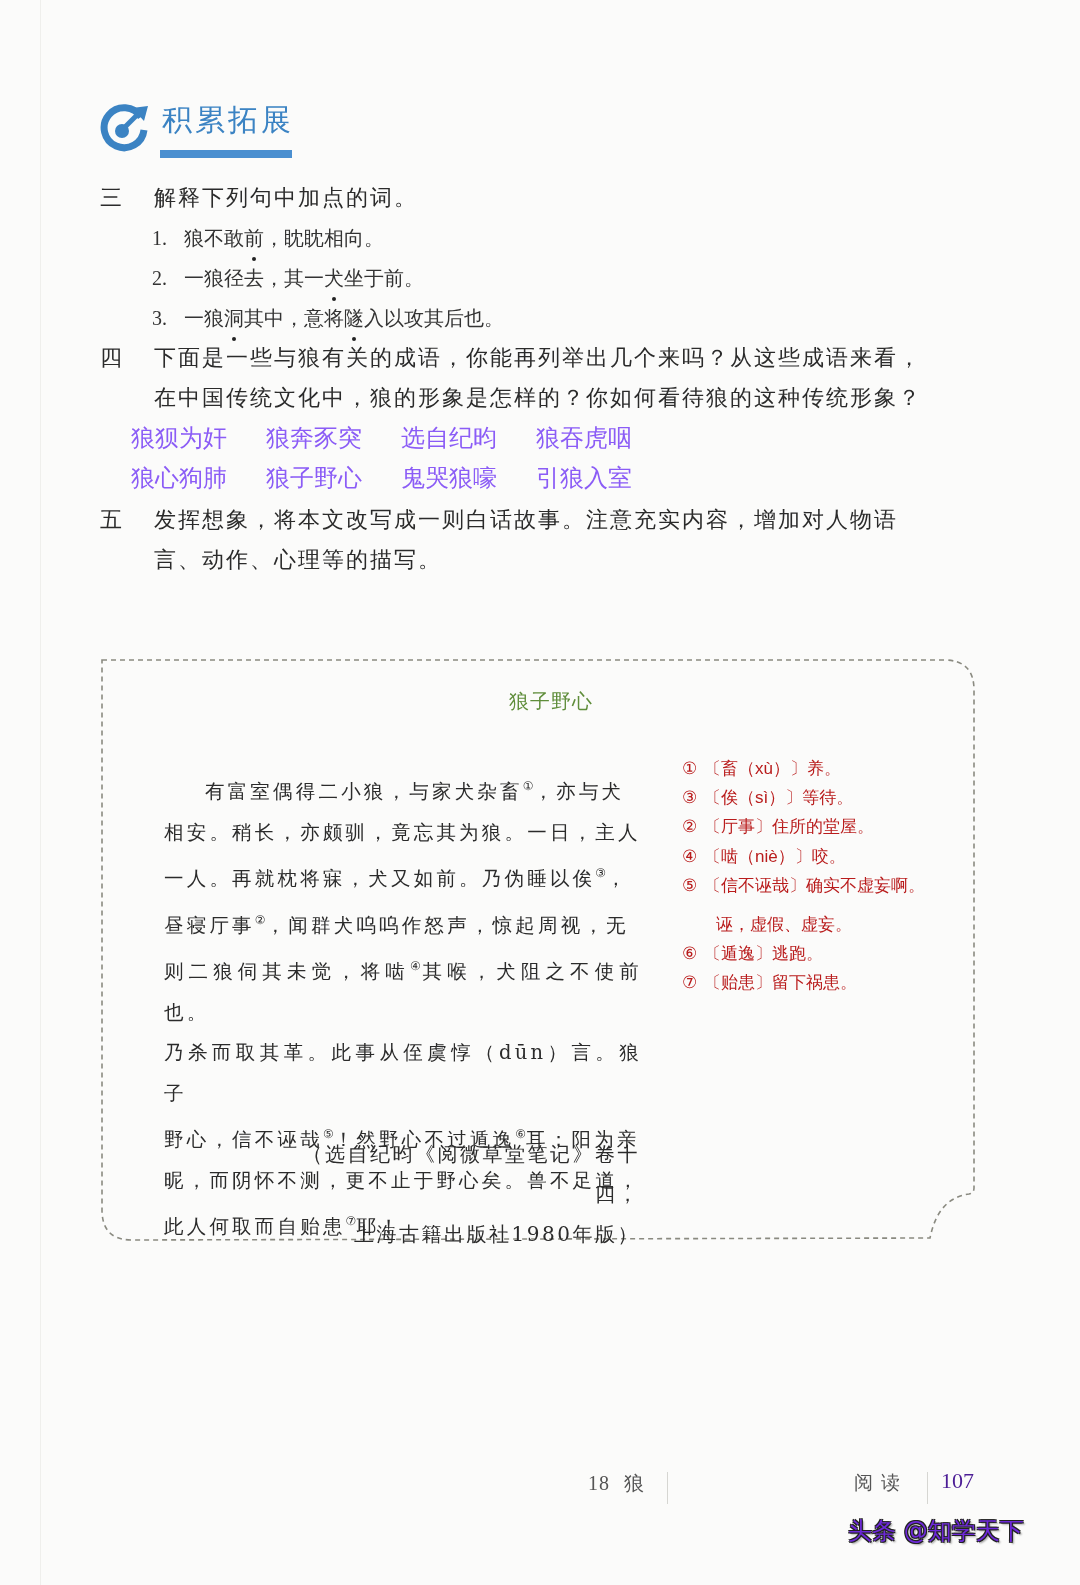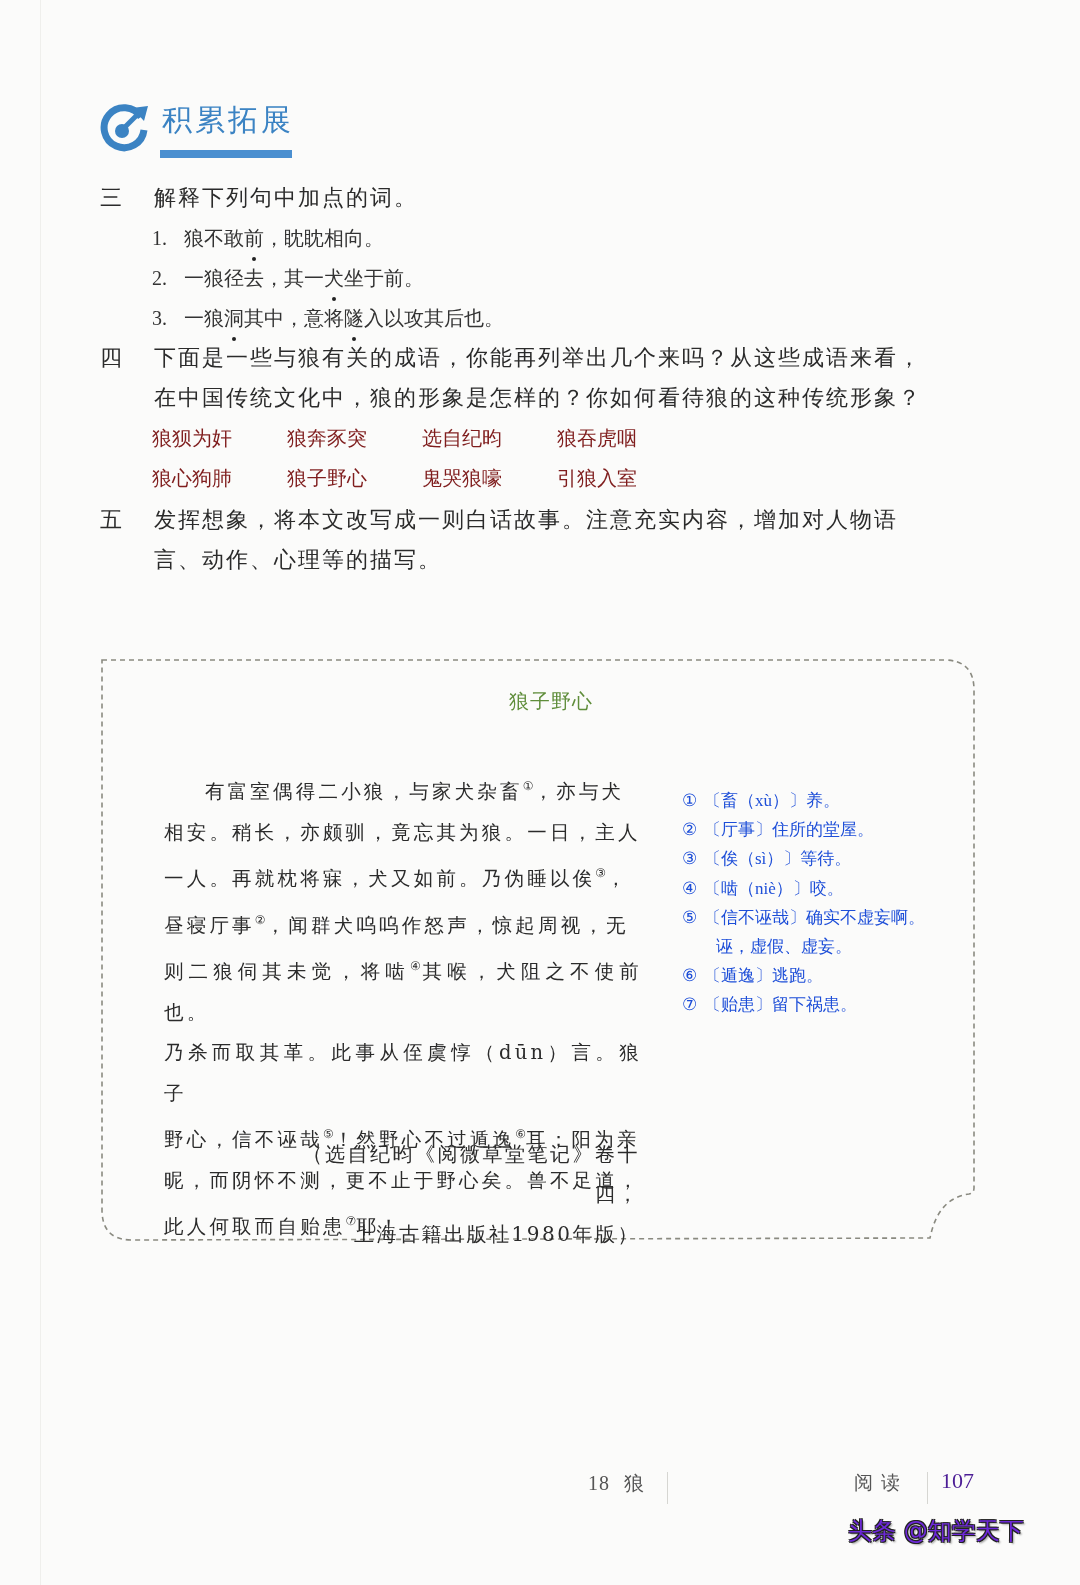--- a/index.html
+++ b/index.html
@@ -100,24 +100,24 @@
       position: absolute;
       left: 50%;
       bottom: -3px;
       width: 4px;
       height: 4px;
       margin-left: -2px;
       background: #222;
       border-radius: 50%;
     }
     .idioms {
-      margin-left: 52px;
+      margin-left: 31px;
       font-family: "DejaVu Sans", sans-serif;
-      font-size: 20px;
-      color: #7f1d1d;
+      font-size: 24px;
+      color: #8b5cf6;
     }
     .idiom-row {
       display: flex;
       line-height: 40px;
     }
     .idiom {
       width: 135px;
     }
 
     
@@ -169,33 +169,34 @@
       top: 476px;
       width: 380px;
       font-size: 20px;
       line-height: 40px;
       letter-spacing: 2.5px;
       text-align: right;
     }
     .notes {
       position: absolute;
       left: 582px;
-      top: 128px;
+      top: 96px;
       width: 290px;
-      font-family: Liberation Serif, serif;
+      font-family: Liberation Sans, sans-serif;
       font-size: 17px;
       line-height: 29.2px;
-      color: #1d4ed8;
+      color: #b91c1c;
     }
     .note .marker {
       display: inline-block;
       width: 22px;
     }
     .note-cont {
       padding-left: 34px;
+      margin-top: 10px;
     }
 
     
     .footer-left {
       position: absolute;
       left: 588px;
       top: 1470px;
       font-family: "Liberation Serif", serif;
       font-size: 20px;
       color: #555;
@@ -324,22 +325,22 @@
     <div><span>此人何取而自贻患</span><sup>⑦</sup><span>耶！</span></div>
   </div>
 
   <div class="source">
     <div>（选自纪昀《阅微草堂笔记》卷十四，</div>
     <div>上海古籍出版社1980年版）</div>
   </div>
 
   <div class="notes">
     <div class="note"><span class="marker">①</span><span>〔畜（xù）〕养。</span></div>
+    <div class="note"><span class="marker">③</span><span>〔俟（sì）〕等待。</span></div>
     <div class="note"><span class="marker">②</span><span>〔厅事〕住所的堂屋。</span></div>
-    <div class="note"><span class="marker">③</span><span>〔俟（sì）〕等待。</span></div>
     <div class="note"><span class="marker">④</span><span>〔啮（niè）〕咬。</span></div>
     <div class="note"><span class="marker">⑤</span><span>〔信不诬哉〕确实不虚妄啊。</span></div>
     <div class="note-cont">诬，虚假、虚妄。</div>
     <div class="note"><span class="marker">⑥</span><span>〔遁逸〕逃跑。</span></div>
     <div class="note"><span class="marker">⑦</span><span>〔贻患〕留下祸患。</span></div>
   </div>
 </div>
 
 <div class="footer-left">
   <span class="chap">18</span><span>狼</span>

